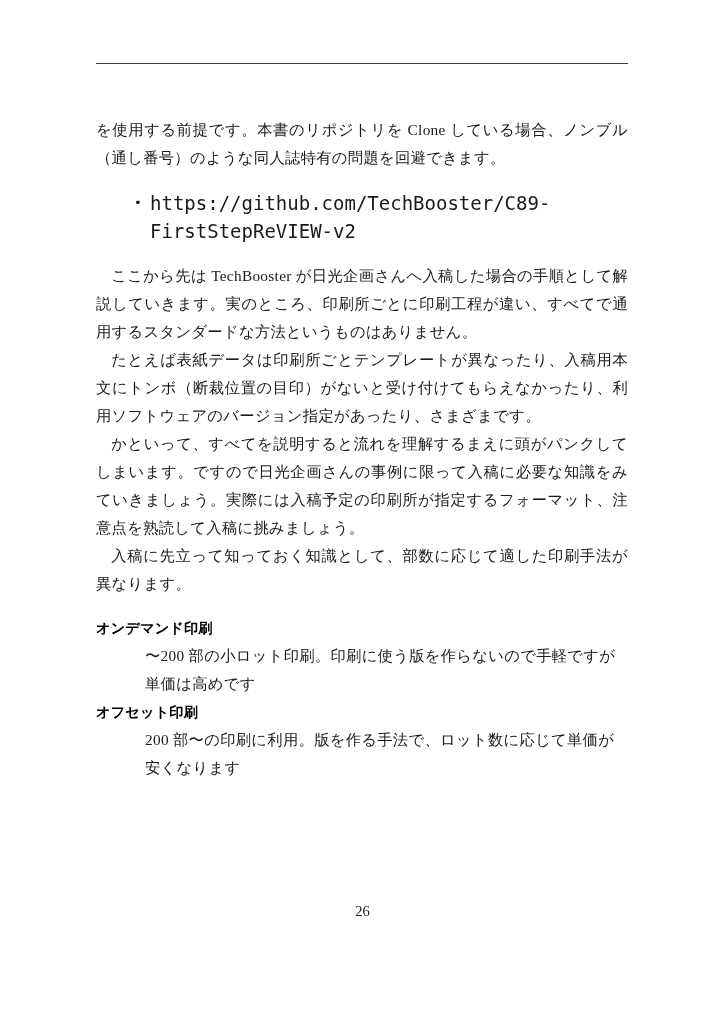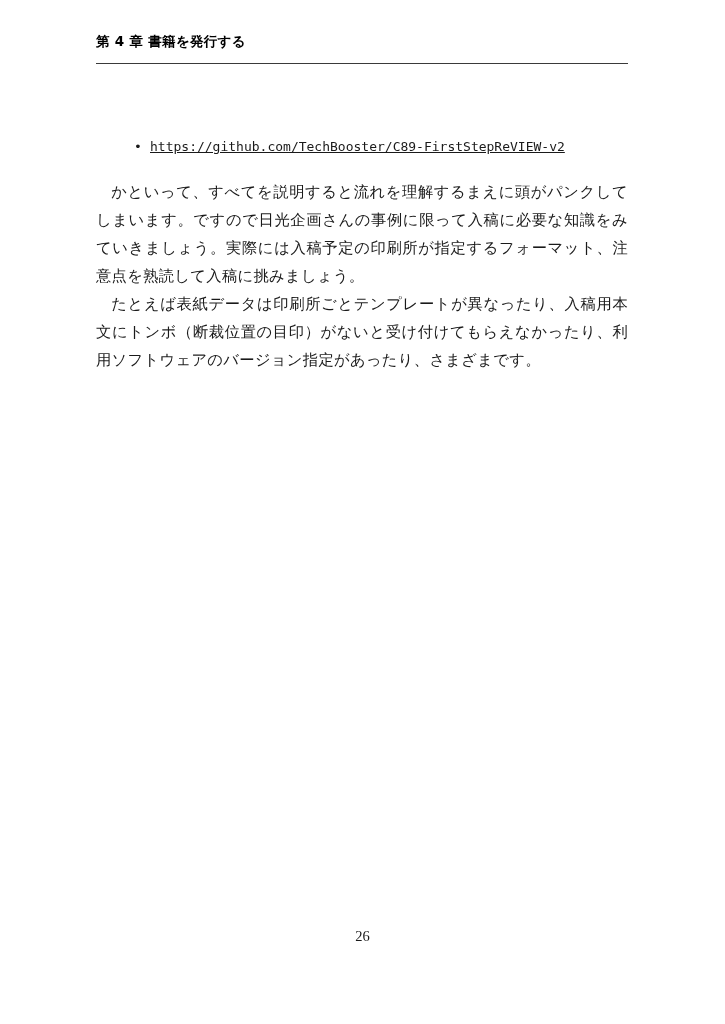--- a/index.html
+++ b/index.html
@@ -86,23 +86,22 @@
     position: absolute;
     left: 38px;
     top: 0;
     font-size: 13px;
     line-height: 28px;
     color: #1a1a1a;
   }
 
   ul.bullets li.mono {
     font-family: "DejaVu Sans Mono", "Liberation Mono", monospace;
-    font-size: 13px;
+    font-size: 19px;
     letter-spacing: 0;
-    text-decoration: underline;
   }
 
   .gap-url-top { height: 17px; }
   .gap-url-bottom { height: 17px; }
   .gap-dl-top { height: 16px; }
   .gap-dl-bottom { height: 15px; }
   .gap-list-top { height: 13px; }
 
   
   dl.deflist {
@@ -123,50 +122,56 @@
     margin: 0 0 0 49px;
     font-size: 15.3px;
     line-height: 28px;
     letter-spacing: 0.02em;
   }
 
   
   .folio {
     position: absolute;
     left: 0;
-    top: 928px;
+    top: 903px;
     width: 725px;
     text-align: center;
     font-size: 14.5px;
     color: #1a1a1a;
   }
 </style>
 </head>
 <body>
 
 <div class="page">
 
-  <div class="page-header">
-    <div class="chapter-title">第 4 章 書籍を発行する</div>
-  </div>
   <div class="header-rule"></div>
 
   <div class="content">
 
+    <p class="para">を使用する前提です。本書のリポジトリを Clone している場合、ノンブル（通し番号）のような同人誌特有の問題を回避できます。</p>
 
     <div class="gap-url-top"></div>
     <ul class="bullets">
       <li class="mono">https://github.com/TechBooster/C89-FirstStepReVIEW-v2</li>
     </ul>
     <div class="gap-url-bottom"></div>
 
+    <p class="para indent">ここから先は TechBooster が日光企画さんへ入稿した場合の手順として解説していきます。実のところ、印刷所ごとに印刷工程が違い、すべてで通用するスタンダードな方法というものはありません。</p>
+    <p class="para indent">たとえば表紙データは印刷所ごとテンプレートが異なったり、入稿用本文にトンボ（断裁位置の目印）がないと受け付けてもらえなかったり、利用ソフトウェアのバージョン指定があったり、さまざまです。</p>
     <p class="para indent">かといって、すべてを説明すると流れを理解するまえに頭がパンクしてしまいます。ですので日光企画さんの事例に限って入稿に必要な知識をみていきましょう。実際には入稿予定の印刷所が指定するフォーマット、注意点を熟読して入稿に挑みましょう。</p>
-    <p class="para indent">たとえば表紙データは印刷所ごとテンプレートが異なったり、入稿用本文にトンボ（断裁位置の目印）がないと受け付けてもらえなかったり、利用ソフトウェアのバージョン指定があったり、さまざまです。</p>
+    <p class="para indent">入稿に先立って知っておく知識として、部数に応じて適した印刷手法が異なります。</p>
 
     <div class="gap-dl-top"></div>
+    <dl class="deflist">
+      <dt>オンデマンド印刷</dt>
+      <dd>〜200 部の小ロット印刷。印刷に使う版を作らないので手軽ですが単価は高めです</dd>
+      <dt>オフセット印刷</dt>
+      <dd>200 部〜の印刷に利用。版を作る手法で、ロット数に応じて単価が安くなります</dd>
+    </dl>
     <div class="gap-dl-bottom"></div>
 
 
     <div class="gap-list-top"></div>
 
   </div>
 
   <div class="folio">26</div>
 
 </div>

